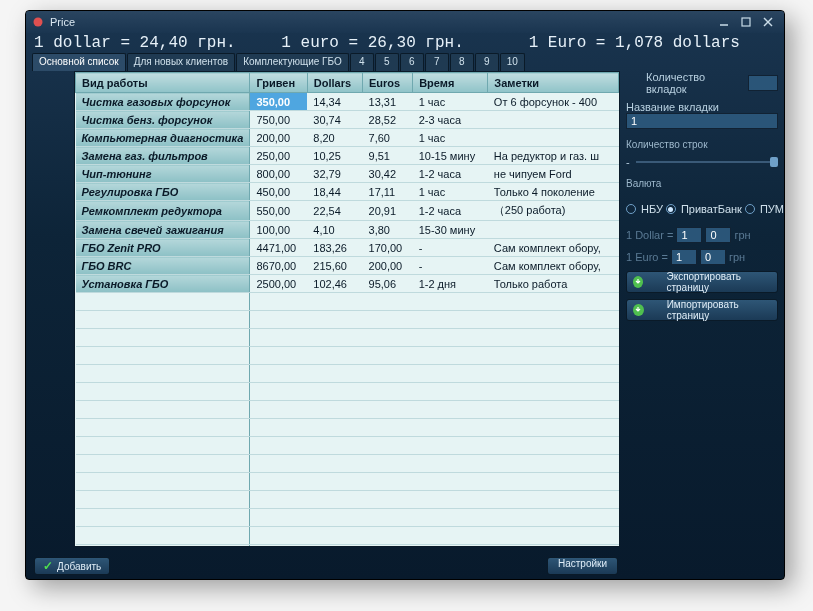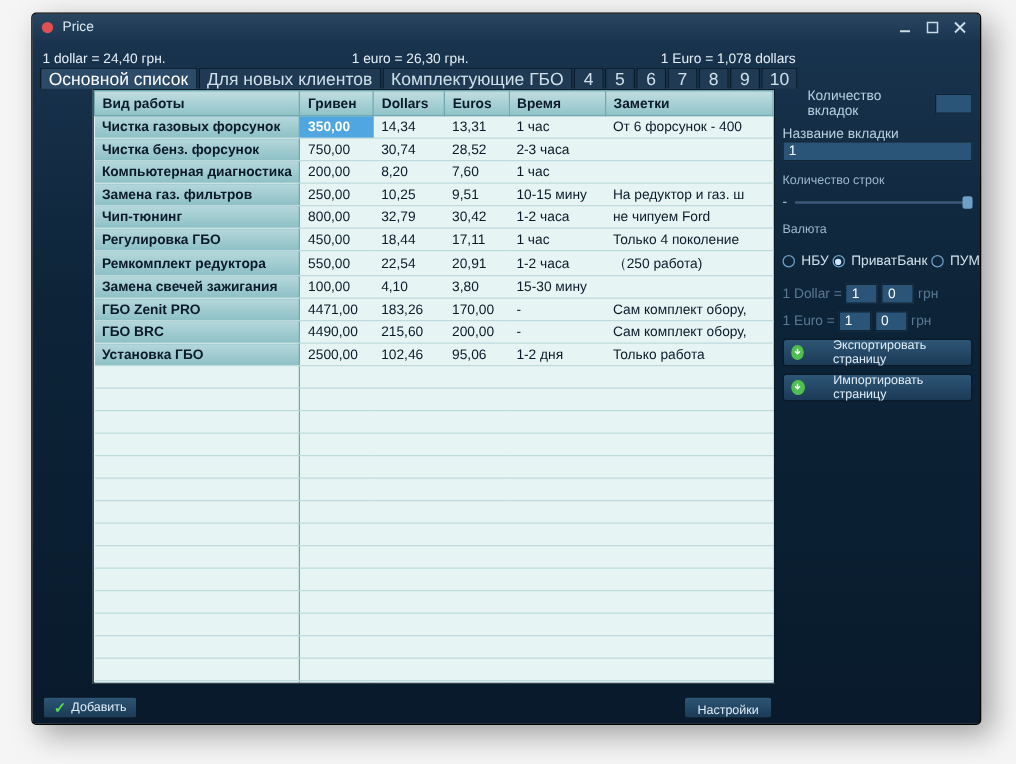--- a/index.html
+++ b/index.html
@@ -4,33 +4,33 @@
 <style>
 * { margin:0; padding:0; box-sizing:border-box; }
 body { background:#f5f5f5; font-family:Tahoma,Arial,sans-serif; font-size:11px; width:813px; height:611px; position:relative; }
 .shadow-wrap { position:absolute; top:0; left:0; width:780px; height:580px; filter:drop-shadow(8px 8px 12px rgba(0,0,0,.35)); }
 .window { width:760px; height:570px; margin:10px 0 0 25px; background:linear-gradient(180deg,#1a3550 0%,#0d2438 40%,#081a2c 100%); border:1px solid #000; border-radius:4px; overflow:hidden; display:flex; flex-direction:column; }
 .titlebar { height:22px; background:linear-gradient(180deg,#2a4560 0%,#1a3550 100%); display:flex; align-items:center; padding:0 6px; color:#dbe8f2; font-size:11px; }
 .titlebar .appicon { width:12px; height:12px; margin-right:6px; }
 .titlebar .spacer { flex:1; }
 .winbtn { width:20px; height:14px; margin-left:2px; display:flex; align-items:center; justify-content:center; color:#c9dce8; cursor:pointer; }
 .winbtn svg { width:12px; height:12px; }
-.rates { height:20px; display:flex; color:#e6f0f8; font-size:11px; padding:0 8px; align-items:flex-end; }
+.rates { height:20px; display:flex; color:#e6f0f8; font-size:16px; padding:0 8px; align-items:center;font-family:Liberation Mono, monospace; }
 .rates > div { flex:1; }
-.tabs { display:flex; height:18px; padding:0 6px; gap:1px; font-size:14px;align-items:center; }
+.tabs { display:flex; height:18px; padding:0 6px; gap:1px; font-size:10px; }
 .tab { background:#1f3a52; color:#cfe0eb; border:1px solid #0a1a28; border-bottom:none; border-radius:2px 2px 0 0; padding:2px 6px; cursor:pointer; white-space:nowrap; line-height:12px; }
 .tab.active { background:#2c4b68; color:#fff; }
 .tab.num { min-width:24px; text-align:center; }
 .content { flex:1; display:flex; padding:0 6px 6px 6px; gap:6px; overflow:hidden;margin-left:42px; }
 .left { flex:1; display:flex; flex-direction:column; }
 .table-wrap { flex:1; background:#e6f4f4; border:1px solid #0a1a28; overflow:hidden; }
 table { width:100%; border-collapse:collapse; font-size:11px; }
 th { background:linear-gradient(180deg,#c0dde0 0%,#8fc3c8 100%); color:#0a1a28; font-weight:bold; text-align:left; padding:3px 6px; border:1px solid #6fa8af; height:20px; }
 td { padding:2px 6px; border-bottom:1px solid #bfdadd; height:18px; color:#0a1a28; white-space:nowrap; overflow:hidden; }
-td.rowlabel { background:linear-gradient(180deg,#b4d7da 0%,#8cc0c5 100%); border-right:1px solid #6fa8af; font-weight:bold; width:142px; }
+td.rowlabel { background:linear-gradient(180deg,#b4d7da 0%,#8cc0c5 100%); border-right:1px solid #6fa8af; font-weight:bold; width:142px;font-style:italic; }
 td.sel { background:#4fa6e0; color:#fff; font-weight:bold; }
 tr.empty td.rowlabel { height:18px; }
 tr.empty td { background:#e6f4f4; }
 .right { width:152px; display:flex; flex-direction:column; gap:6px; color:#cfe0eb; font-size:11px; }
 .panel-row { display:flex; align-items:center; gap:4px;padding-left:20px; }
 .label { color:#b8d0e0; font-size:11px; }
 .sel-box { width:32px; height:16px; background:#2a5578; border:1px solid #123; display:inline-block; }
 .input-box { height:16px; background:#2a5578; border:1px solid #123; color:#fff; font-size:11px; padding:0 4px; }
 .input-box.small { width:26px; }
 .group-title { color:#9db8cc; font-size:10px; margin-top:4px; }
@@ -42,21 +42,21 @@
 .radio .dot { width:10px; height:10px; border:1px solid #6fa0c8; border-radius:50%; display:flex; align-items:center; justify-content:center; }
 .radio.checked .dot::after { content:""; width:5px; height:5px; background:#cfe8ff; border-radius:50%; }
 .curr-row { display:flex; align-items:center; gap:3px; color:#5a7a94; font-size:11px; }
 .btn { height:22px; background:linear-gradient(180deg,#2e5676 0%,#1b3a56 100%); border:1px solid #0a1a28; border-radius:3px; color:#e0eef8; font-size:10px; display:flex; align-items:center; justify-content:center; gap:23px; cursor:pointer; padding:0 6px; }
 .btn .circ { width:12px; height:12px; background:#4fbf4f; border-radius:50%; display:flex; align-items:center; justify-content:center; }
 .btn .circ svg { width:8px; height:8px; }
 .bottom { height:26px; display:flex; align-items:center; padding:0 8px; gap:6px; }
 .add-btn { height:18px; background:linear-gradient(180deg,#2e5676 0%,#1b3a56 100%); border:1px solid #0a1a28; border-radius:3px; color:#e0eef8; font-size:10px; display:flex; align-items:center; gap:4px; padding:0 8px; cursor:pointer; }
 .add-btn .tick { color:#4fe04f; font-weight:bold; font-size:12px; }
 .bottom .spacer { flex:1; }
-.settings-btn { height:18px; background:linear-gradient(180deg,#2e5676 0%,#1b3a56 100%); border:1px solid #0a1a28; border-radius:3px; color:#e0eef8; font-size:10px; padding:0 10px; cursor:pointer; display:flex; align-items:flex-end; }
+.settings-btn { height:18px; background:linear-gradient(180deg,#2e5676 0%,#1b3a56 100%); border:1px solid #0a1a28; border-radius:3px; color:#e0eef8; font-size:10px; padding:0 10px; cursor:pointer; display:flex; align-items:flex-start; }
 </style>
 </head>
 <body>
 
 <div class="shadow-wrap">
 <div class="window">
 
   <div class="titlebar">
     <svg class="appicon" viewBox="0 0 16 16">
           <circle cx="8" cy="8" r="6" fill="#e05050"></circle>
@@ -182,21 +182,21 @@
                 <tr>
                   <td class="rowlabel">ГБО Zenit PRO</td>
                   <td>4471,00</td>
                   <td>183,26</td>
                   <td>170,00</td>
                   <td>-</td>
                   <td>Сам комплект обору,</td>
                 </tr>
                 <tr>
                   <td class="rowlabel">ГБО BRC</td>
-                  <td>4490,00</td>
+                  <td>8670,00</td>
                   <td>215,60</td>
                   <td>200,00</td>
                   <td>-</td>
                   <td>Сам комплект обору,</td>
                 </tr>
                 <tr>
                   <td class="rowlabel">Установка ГБО</td>
                   <td>2500,00</td>
                   <td>102,46</td>
                   <td>95,06</td>

